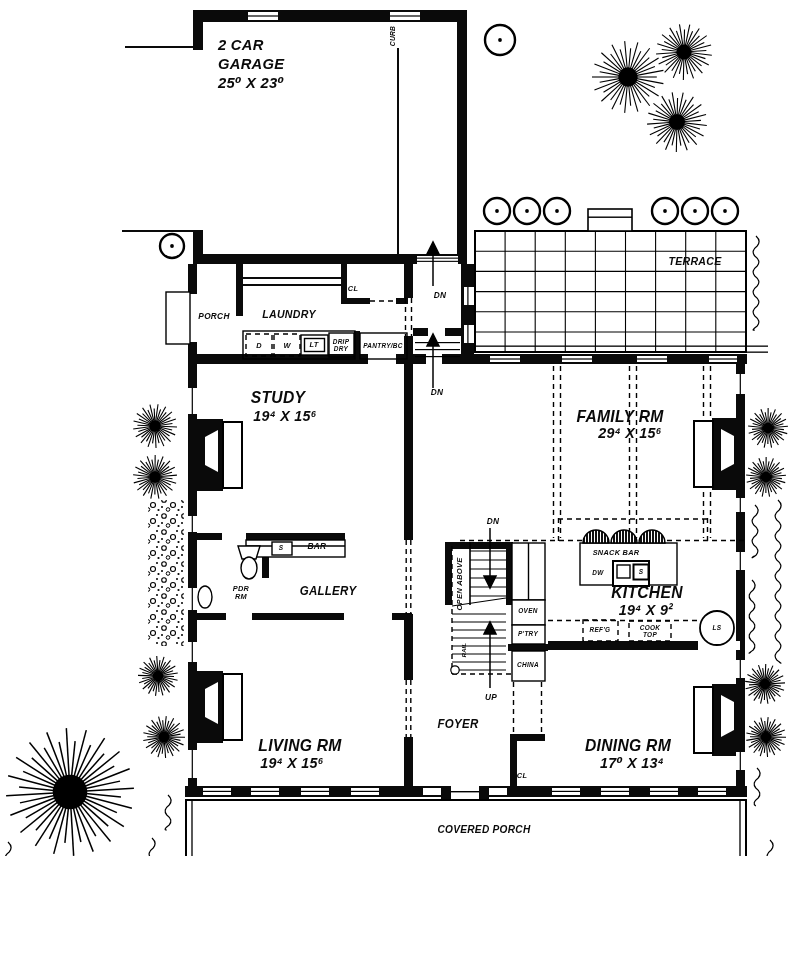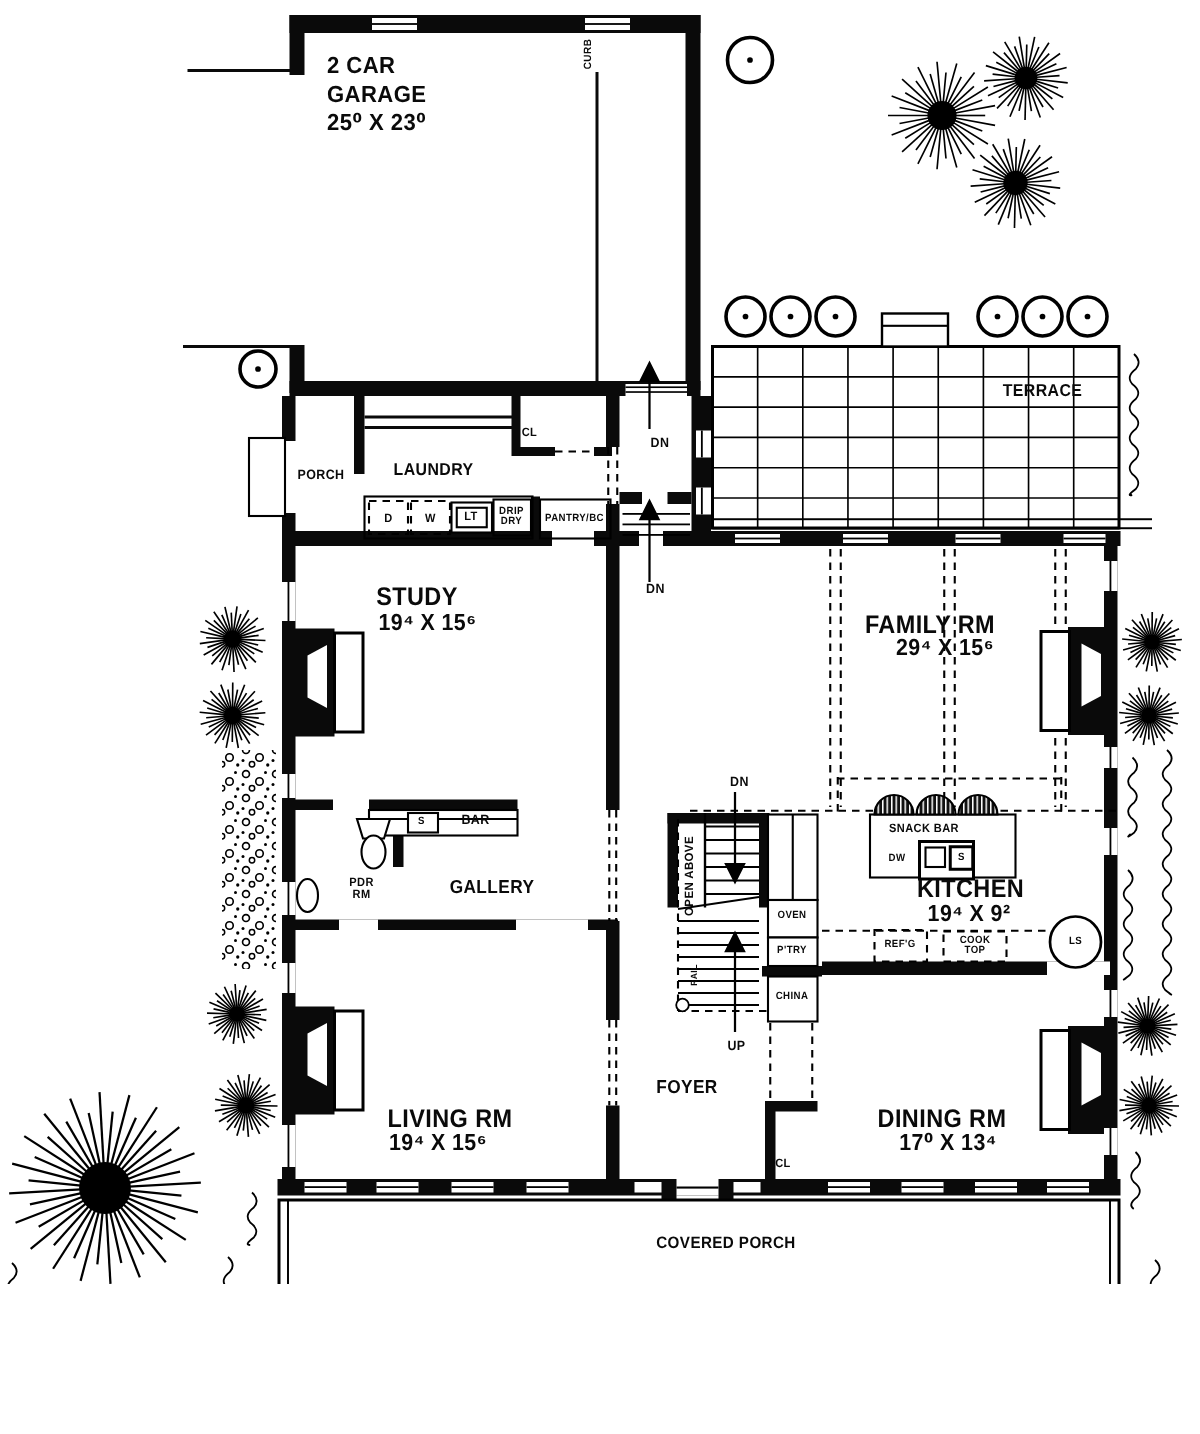--- a/index.html
+++ b/index.html
@@ -1,17 +1,17 @@
 <!DOCTYPE html>
 <html><head>
 <meta charset="utf-8">
 <style>
   html,body{margin:0;padding:0;background:#fff;}
   #page{position:relative;width:800px;height:856px;background:#fff;overflow:hidden;
-        font-family:"Liberation Sans","DejaVu Sans",sans-serif;color:#000;}
+        font-family:"Liberation Sans","DejaVu Sans",sans-serif;color:#000;font-style:italic;}
   svg{position:absolute;left:0;top:0;}
   .lbl{position:absolute;transform:translate(-50%,-50%) scaleX(.92);font-weight:bold;
        white-space:pre-line;text-align:center;line-height:1.05;letter-spacing:.3px;color:#0a0a0a;}
   .lbl.left{transform:translate(0,-50%) scaleX(.95);transform-origin:left center;text-align:left;}
   .lbl.rot{transform:translate(-50%,-50%) rotate(-90deg) scaleX(.95);}
   .s17{font-size:17px;} .s16{font-size:15.5px;} .s13{font-size:12.5px;} .s12{font-size:11.5px;}
   .s11{font-size:11px;} .s9{font-size:9px;} .s8{font-size:8px;} .s7{font-size:7px;} .s6{font-size:6px;}
 </style>
 </head>
 <body>

